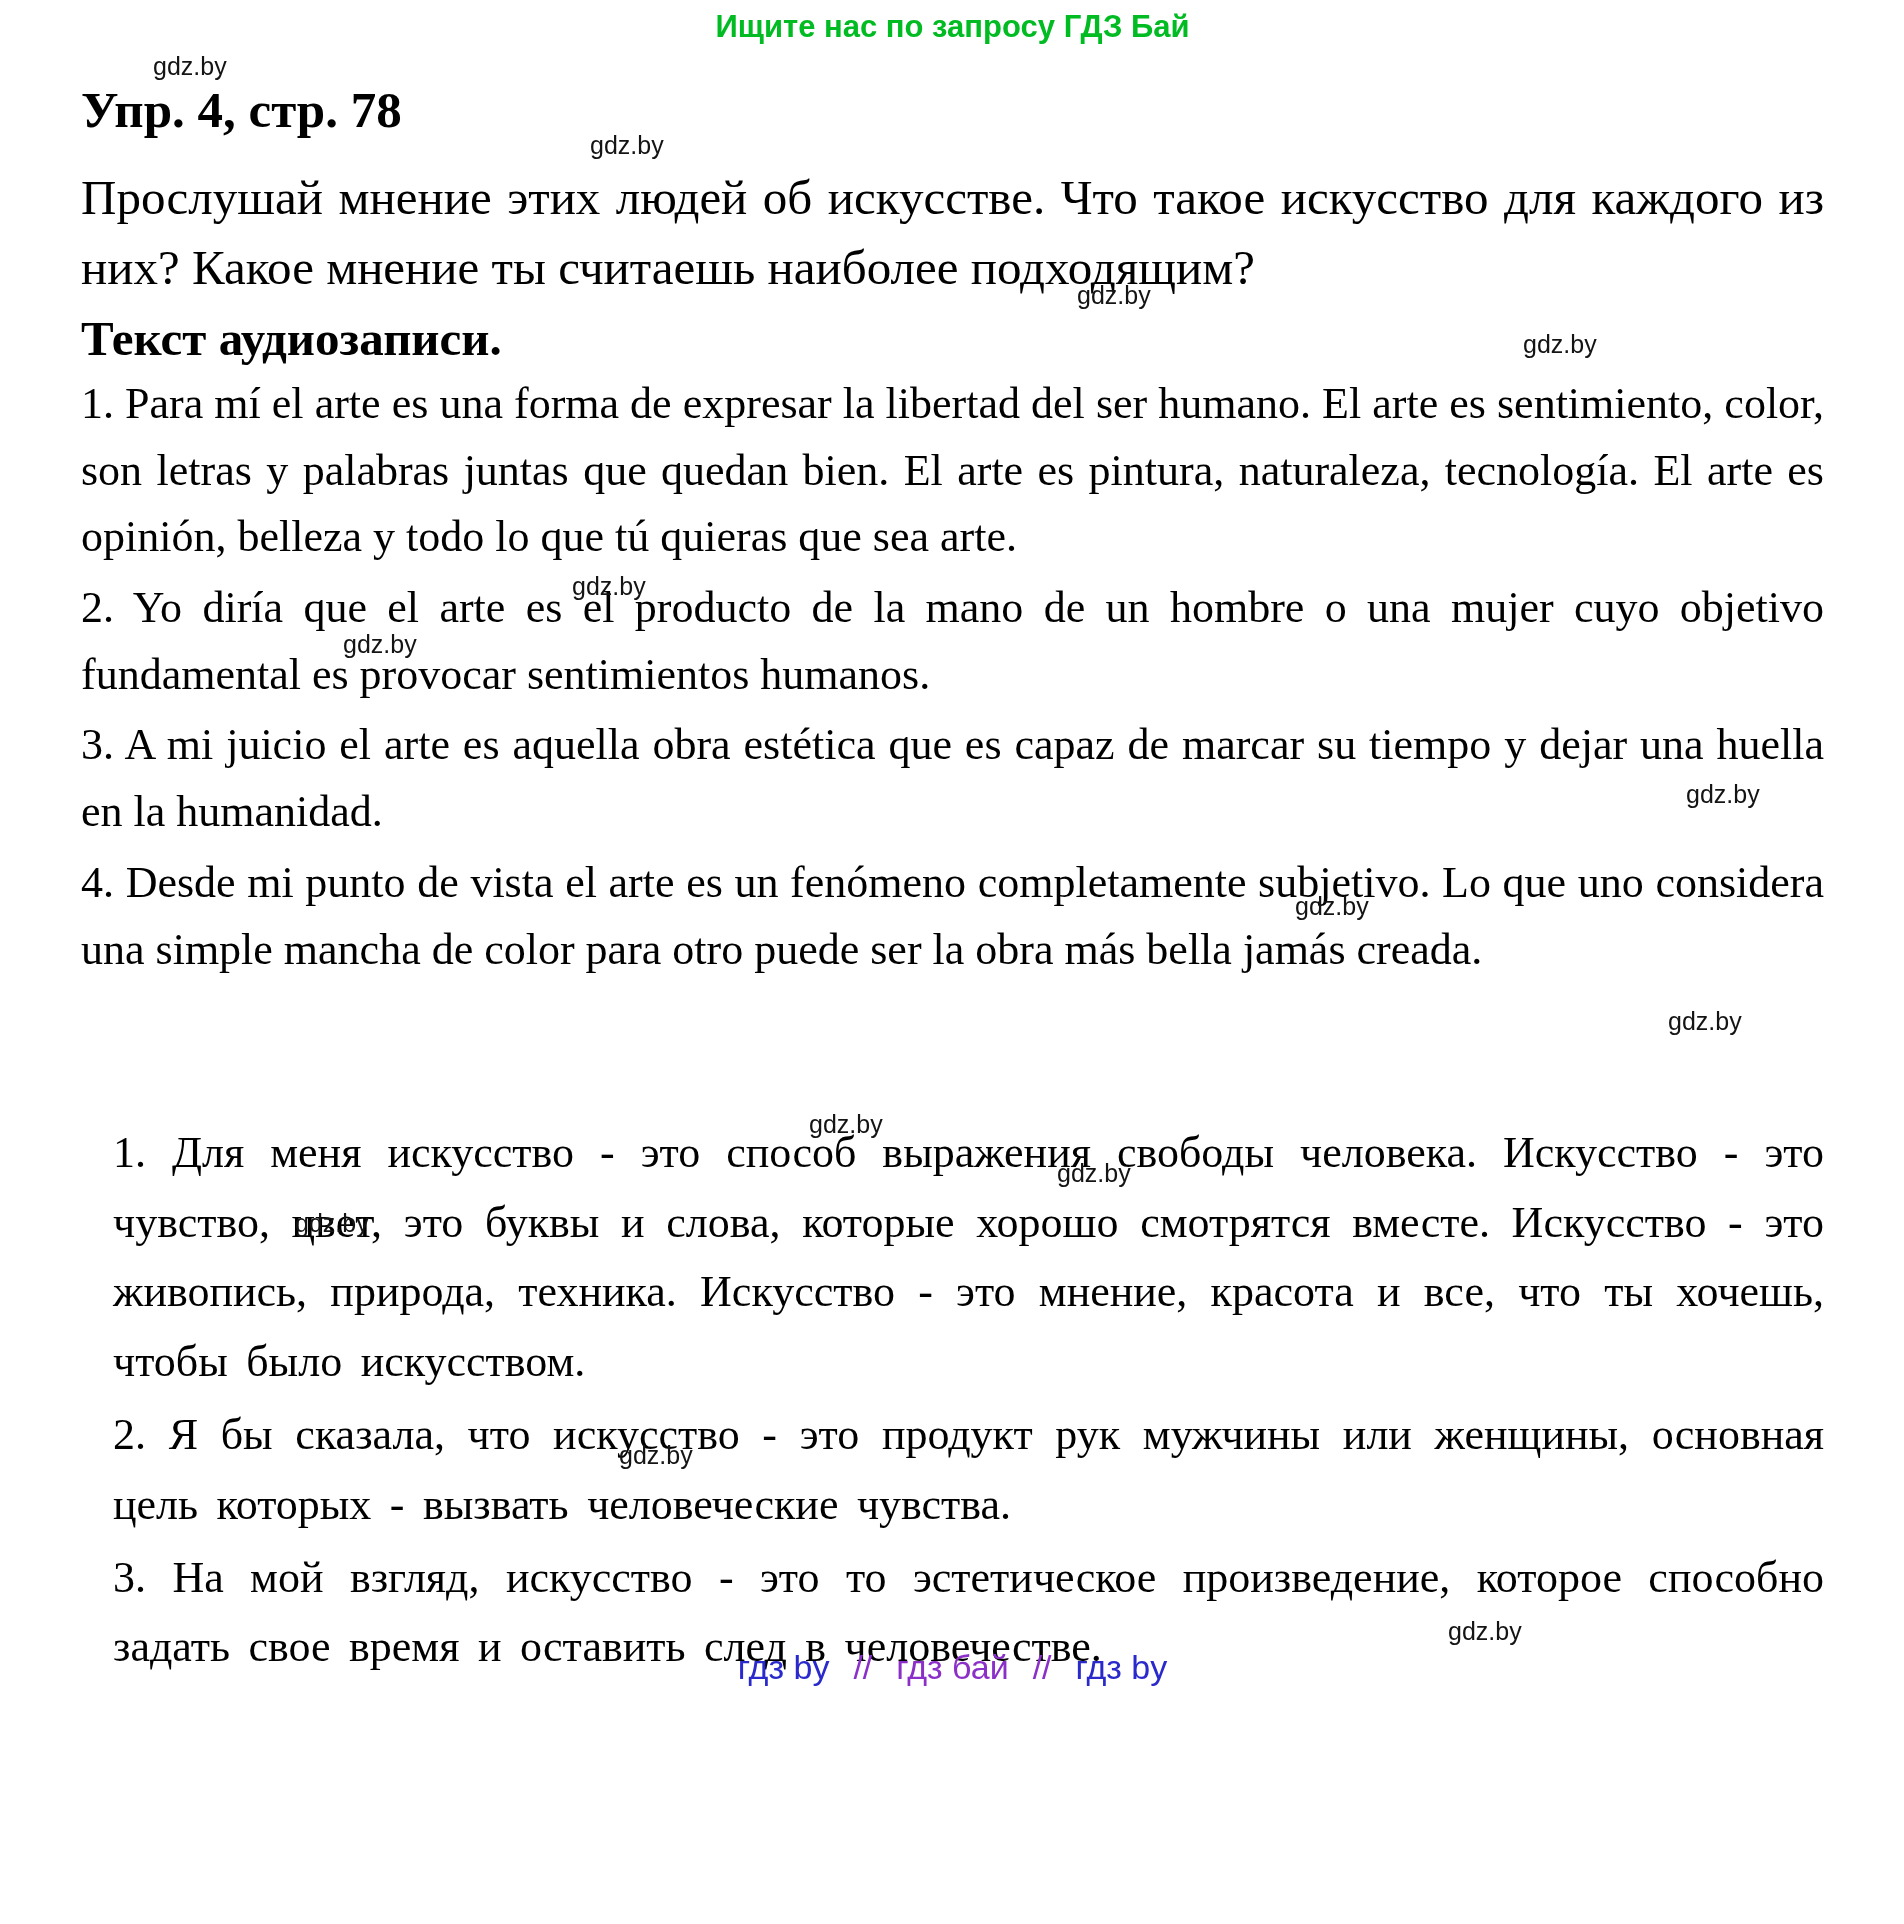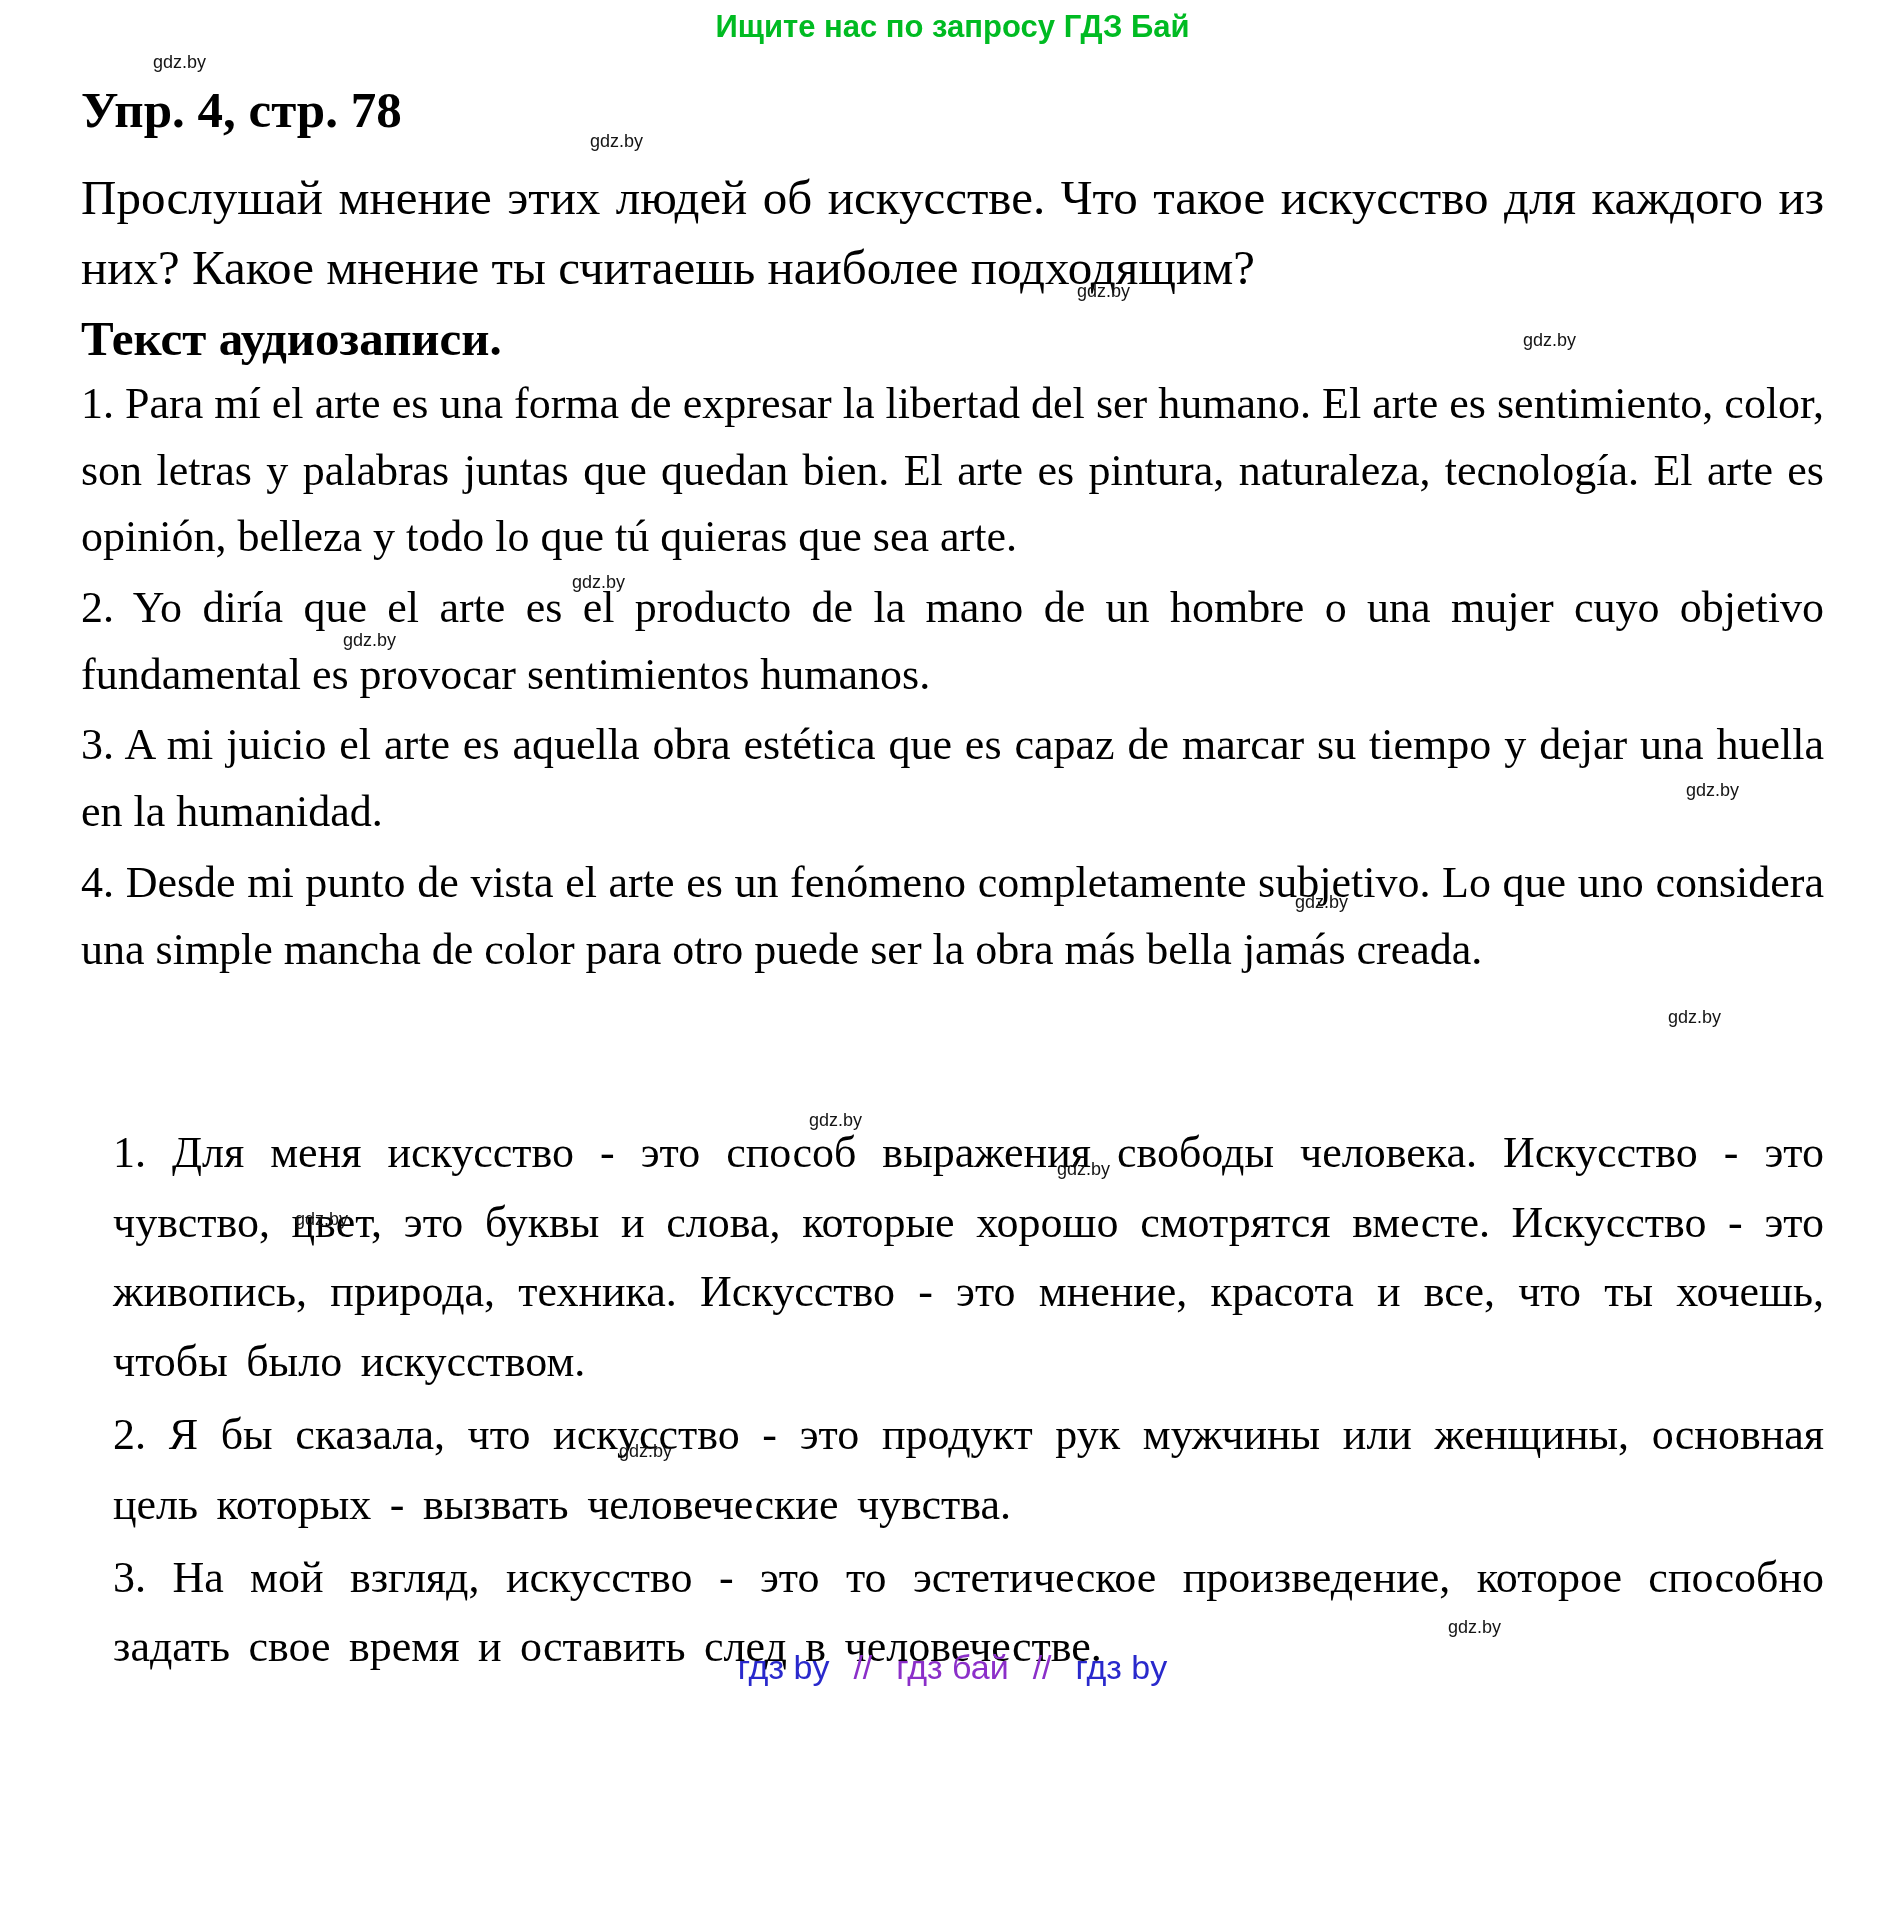--- a/index.html
+++ b/index.html
@@ -66,21 +66,21 @@
     font-family: "Liberation Sans", sans-serif;
     font-size: 34px;
   }
   .footer span {
     margin: 0 12px;
     cursor: pointer;
   }
   .wm {
     position: absolute;
     font-family: "Liberation Sans", sans-serif;
-    font-size: 18px;
+    font-size: 25px;
     color: #141414;
     white-space: nowrap;
   }
 </style>
 </head>
 <body>
 
 <div class="page">
 
   <div class="promo" style="color: rgb(0, 187, 34);">Ищите нас по запросу ГДЗ Бай</div>

